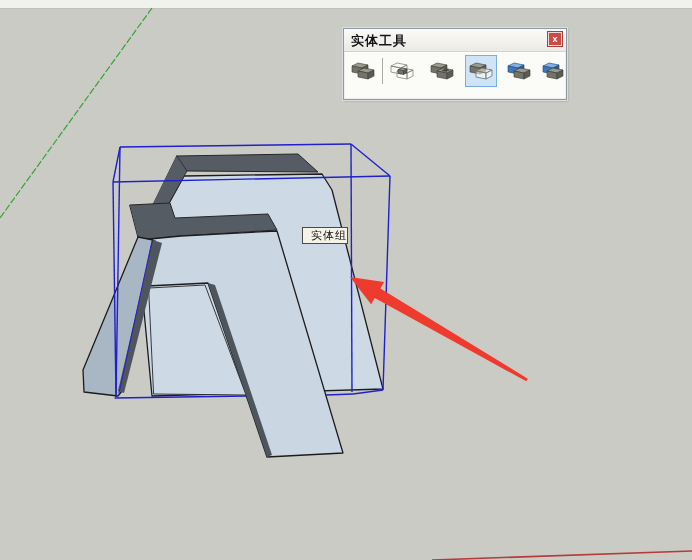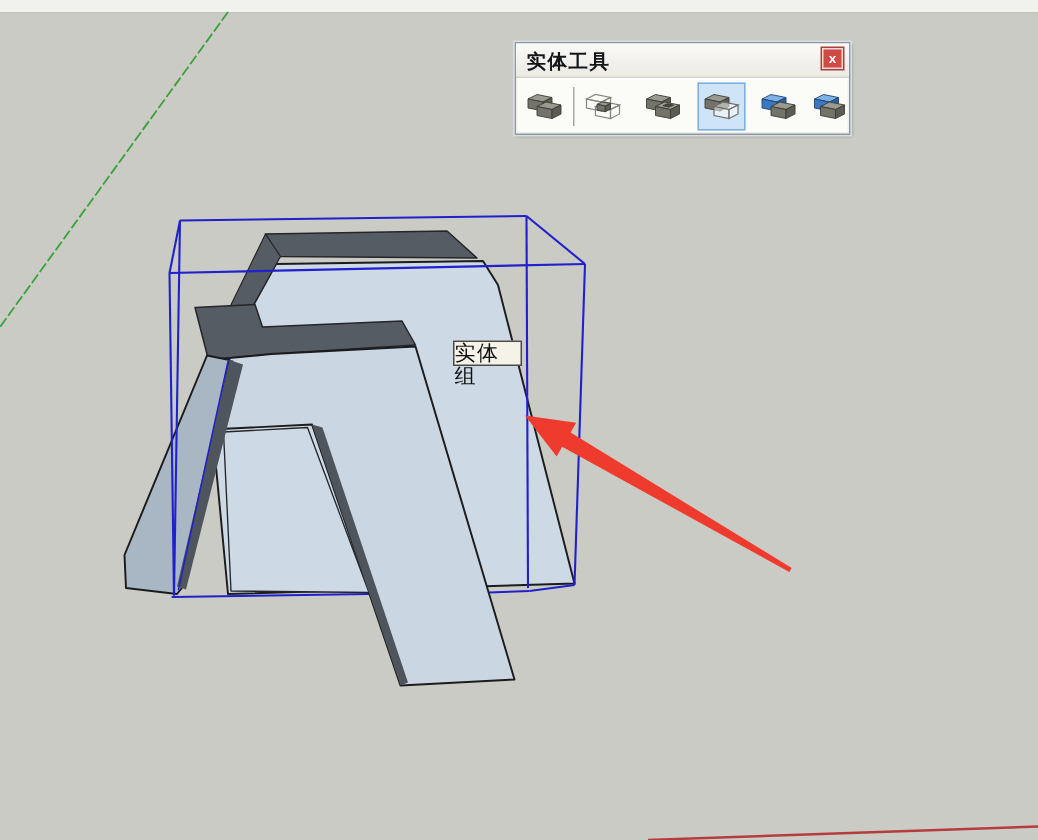--- a/index.html
+++ b/index.html
@@ -5,21 +5,21 @@
   html,body{margin:0;padding:0;}
   body{
     width:692px;height:560px;position:relative;overflow:hidden;
     font-family:"Liberation Sans","DejaVu Sans",sans-serif;
     background:#cbcbc5;
   }
   
   #scene{position:absolute;left:0;top:0;}
   
   .solid-toolbar{
-    position:absolute;left:343px;top:28px;width:224px;height:62px;
+    position:absolute;left:343px;top:28px;width:224px;height:72px;
     background:#f0eee9;
     border:1px solid #8d9aa6;
     outline:1px solid #d8dde2;
     box-sizing:border-box;
     box-shadow:1px 1px 2px rgba(0,0,0,0.25);
   }
   .tb-title{
     position:absolute;left:0;top:0;right:0;height:22px;
     background:linear-gradient(#fafaf8,#eceae4);
     border-bottom:1px solid #d5d2ca;
@@ -46,21 +46,21 @@
   }
   .tb-btn.selected{
     background:#cfe4f7;border:1px solid #7ab0e0;
   }
   .tb-sep{
     position:absolute;left:37px;top:5px;width:1px;height:26px;background:#a9a9a1;
   }
   .tooltip-box{
     position:absolute;left:302px;top:227px;width:46px;height:17px;
     background:#f5f2e7;border:1px solid #4a4a46;box-sizing:border-box;
-    font-size:14px;color:#111;text-align:left;line-height:15px;
+    font-size:11px;color:#111;text-align:right;line-height:15px;
     letter-spacing:1px;
   }
 </style>
 </head>
 <body>
 
 <svg id="scene" width="692" height="560" viewBox="0 0 692 560">
 
   <rect x="0" y="0" width="692" height="560" fill="#cbcbc5"></rect>
 

